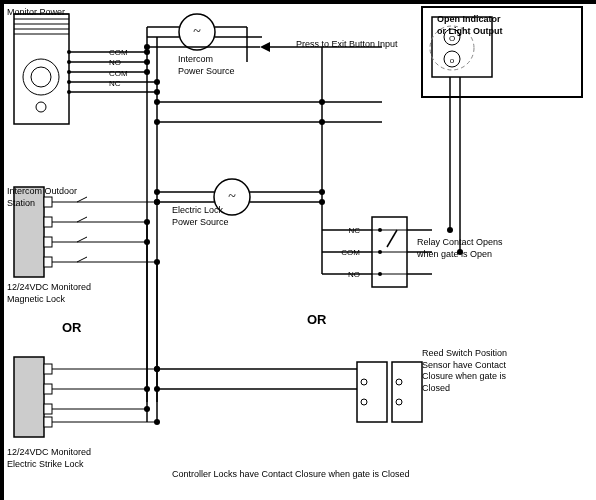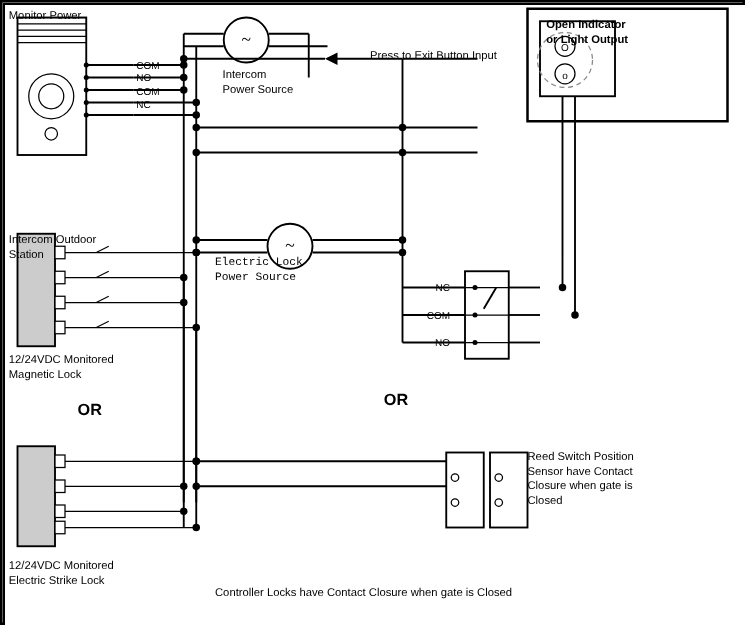--- a/index.html
+++ b/index.html
@@ -219,22 +219,23 @@
 
     <line x1="155" y1="260" x2="155" y2="420" stroke="#000" stroke-width="1.5"></line>
     <line x1="145" y1="220" x2="145" y2="420" stroke="#000" stroke-width="1.5"></line>
 
   </svg>
 
   <div class="label" style="left:5px; top:136px;margin-top:48px;">Intercom Outdoor<br>Station</div>
   <div class="label" style="left:176px; top:14px;margin-top:38px;">Intercom<br>Power Source</div>
   <div class="label" style="left:5px; top:5px;">Monitor Power</div>
   <div class="label" style="left:270px; top:37px;padding-left:24px;">Press to Exit Button Input</div>
-  <div class="label" style="left:170px; top:203px;font-family:Liberation Mono, monospace;">Electric Lock<br>Power Source</div>
+  <div class="label" style="left:170px; top:203px;">Electric Lock<br>Power Source</div>
   <div class="label" style="left:5px; top:280px;">12/24VDC Monitored<br>Magnetic Lock</div>
   <div class="label" style="left:60px; top:318px; font-size:13px; font-weight:bold;">OR</div>
   <div class="label" style="left:5px; top:445px;">12/24VDC Monitored<br>Electric Strike Lock</div>
+  <div class="label" style="left:415px; top:235px;">Relay Contact Opens<br>when gate is Open</div>
   <div class="label" style="left:305px; top:310px; font-size:13px; font-weight:bold;">OR</div>
-  <div class="label" style="left:420px; top:358px;">Reed Switch Position<br>Sensor have Contact<br>Closure when gate is<br>Closed</div>
+  <div class="label" style="left:420px; top:346px;">Reed Switch Position<br>Sensor have Contact<br>Closure when gate is<br>Closed</div>
   <div class="label" style="left:435px; top:12px; font-size:9px; font-weight:bold; max-width:100px;">Open Indicator<br>or Light Output</div>
   <div class="label" style="left:170px; top:467px; font-size:9px;">Controller Locks have Contact Closure when gate is Closed</div>
 
 </div>
 
 </body></html>

